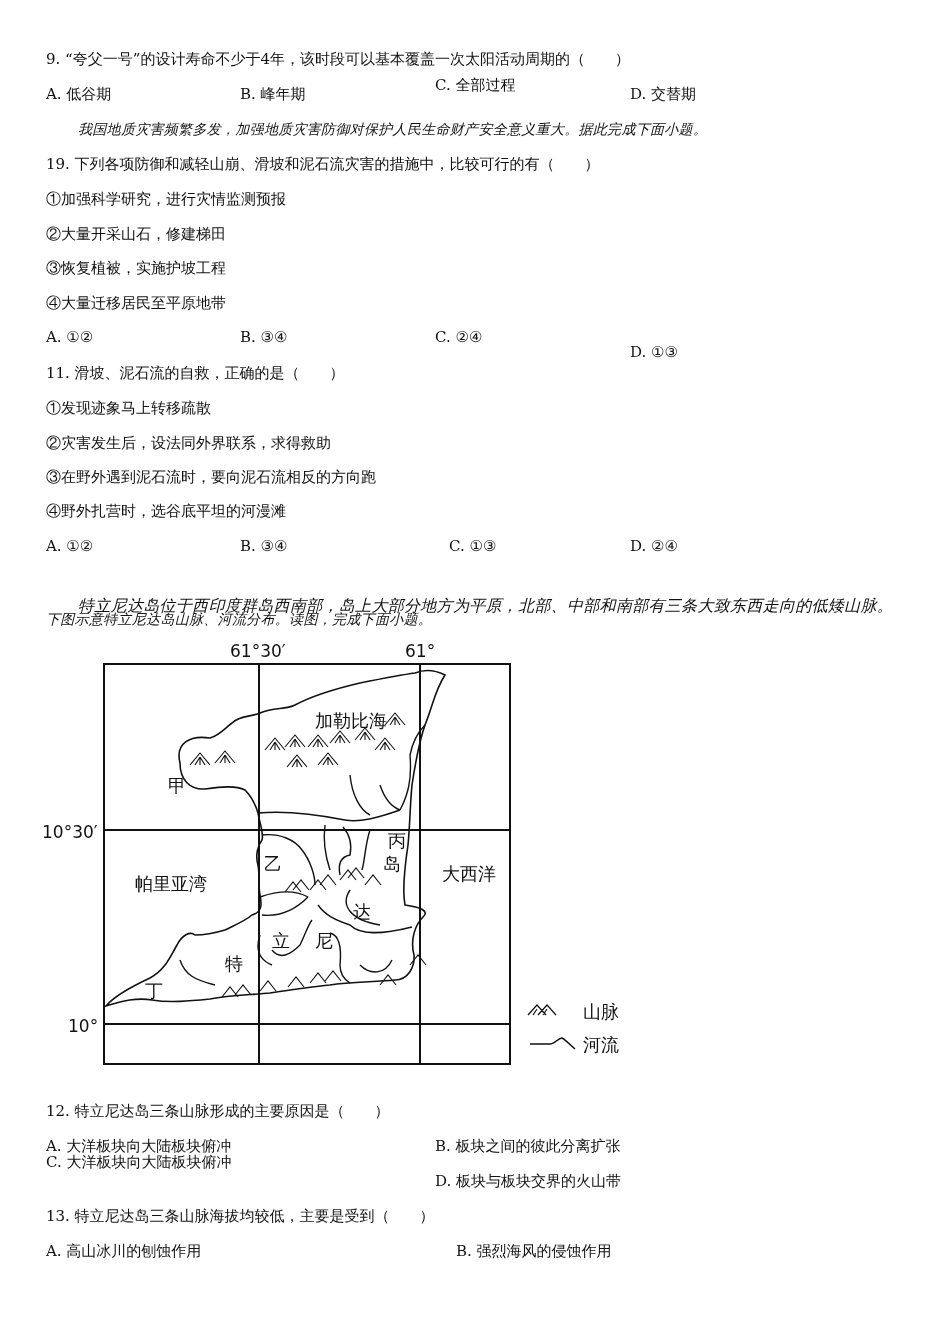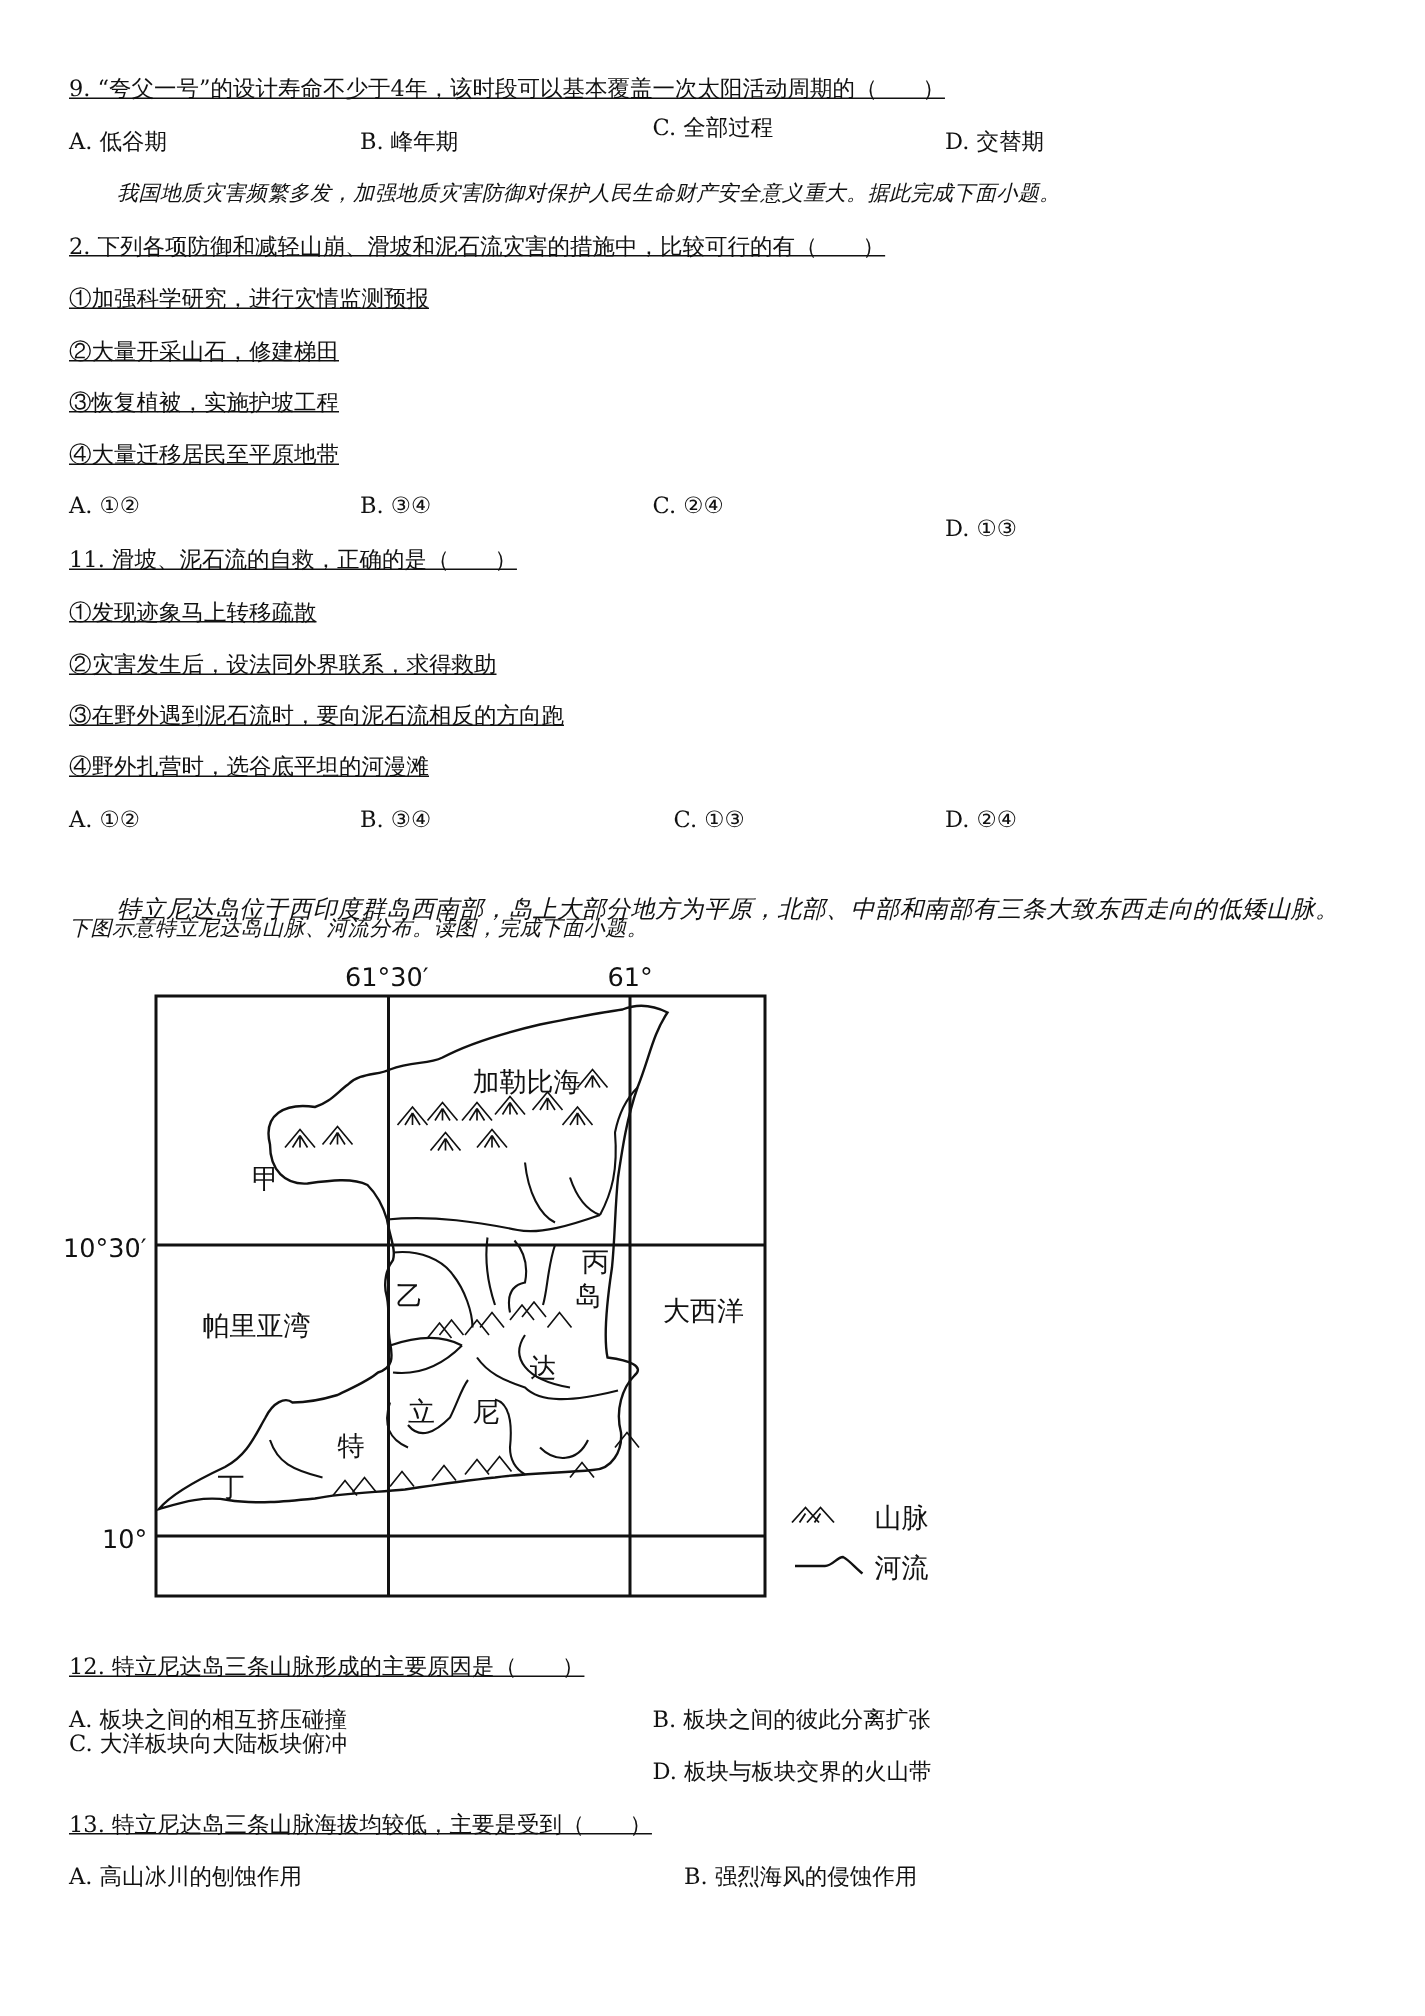--- a/index.html
+++ b/index.html
@@ -1,35 +1,35 @@
 <!DOCTYPE html>
 <html><head>
 <meta charset="utf-8">
 <style>
   html, body { margin:0; padding:0; background:#ffffff; }
   body { width:950px; height:1344px; position:relative; overflow:hidden;
          font-family:"DejaVu Serif","Liberation Serif",serif; color:#111; font-size:15px; }
-  .line { position:absolute; left:46px; white-space:nowrap; line-height:20px;text-decoration:underline; }
+  .line { position:absolute; left:46px; white-space:nowrap; line-height:20px; }
   .opt { position:absolute; white-space:nowrap; line-height:20px; }
   .para { position:absolute; left:46px; white-space:nowrap; line-height:20px; letter-spacing:0.3px;font-style:italic; }
   .map { position:absolute; left:40px; top:635px; width:600px; height:440px; }
   .map text { font-family:"DejaVu Sans","Liberation Sans",sans-serif; fill:#111; }
 </style>
 </head>
 <body>
 
 <div class="line" style="top:49px">9. “夸父一号”的设计寿命不少于4年，该时段可以基本覆盖一次太阳活动周期的（　　）</div>
 <div class="opt" style="left:46px;top:84px">A. 低谷期</div>
 <div class="opt" style="left:240px;top:84px">B. 峰年期</div>
 <div class="opt" style="left:435px;top:75px">C. 全部过程</div>
 <div class="opt" style="left:630px;top:84px">D. 交替期</div>
 
 <div class="para" style="left:78px;top:119px;font-size:14px">我国地质灾害频繁多发，加强地质灾害防御对保护人民生命财产安全意义重大。据此完成下面小题。</div>
 
-<div class="line" style="top:154px">2. 下列各项防御和减轻山崩、滑坡和泥石流灾害的措施中，比较可行的有（　　）</div>
+<div class="line" style="top:154px">19. 下列各项防御和减轻山崩、滑坡和泥石流灾害的措施中，比较可行的有（　　）</div>
 <div class="line" style="top:189px">①加强科学研究，进行灾情监测预报</div>
 <div class="line" style="top:224px">②大量开采山石，修建梯田</div>
 <div class="line" style="top:258px">③恢复植被，实施护坡工程</div>
 <div class="line" style="top:293px">④大量迁移居民至平原地带</div>
 <div class="opt" style="left:46px;top:327px">A. ①②</div>
 <div class="opt" style="left:240px;top:327px">B. ③④</div>
 <div class="opt" style="left:435px;top:327px">C. ②④</div>
 <div class="opt" style="left:630px;top:342px">D. ①③</div>
 
 <div class="line" style="top:363px">11. 滑坡、泥石流的自救，正确的是（　　）</div>
@@ -119,20 +119,20 @@
 
   <g fill="none" stroke="#111" stroke-width="1.2">
     <path d="M488,380 l9,-10 l9,10 M498,380 l9,-10 l9,10 M493,380 l4,-6 M503,380 l4,-6"></path>
   </g>
   <text x="543" y="383" font-size="18">山脉</text>
   <path d="M490,409 L510,409 C515,409 518,403 522,403 C526,405 530,410 535,414" fill="none" stroke="#111" stroke-width="1.6"></path>
   <text x="543" y="416" font-size="18">河流</text>
 </svg>
 
 <div class="line" style="top:1101px">12. 特立尼达岛三条山脉形成的主要原因是（　　）</div>
-<div class="opt" style="left:46px;top:1136px">A. 板块之间的相互挤压碰撞</div>
+<div class="opt" style="left:46px;top:1136px">A. 大洋板块向大陆板块俯冲</div>
 <div class="opt" style="left:435px;top:1136px">B. 板块之间的彼此分离扩张</div>
 <div class="opt" style="left:46px;top:1152px">C. 大洋板块向大陆板块俯冲</div>
 <div class="opt" style="left:435px;top:1171px">D. 板块与板块交界的火山带</div>
 
 <div class="line" style="top:1206px">13. 特立尼达岛三条山脉海拔均较低，主要是受到（　　）</div>
 <div class="opt" style="left:46px;top:1241px">A. 高山冰川的刨蚀作用</div>
 <div class="opt" style="left:456px;top:1241px">B. 强烈海风的侵蚀作用</div>
 
 </body></html>

